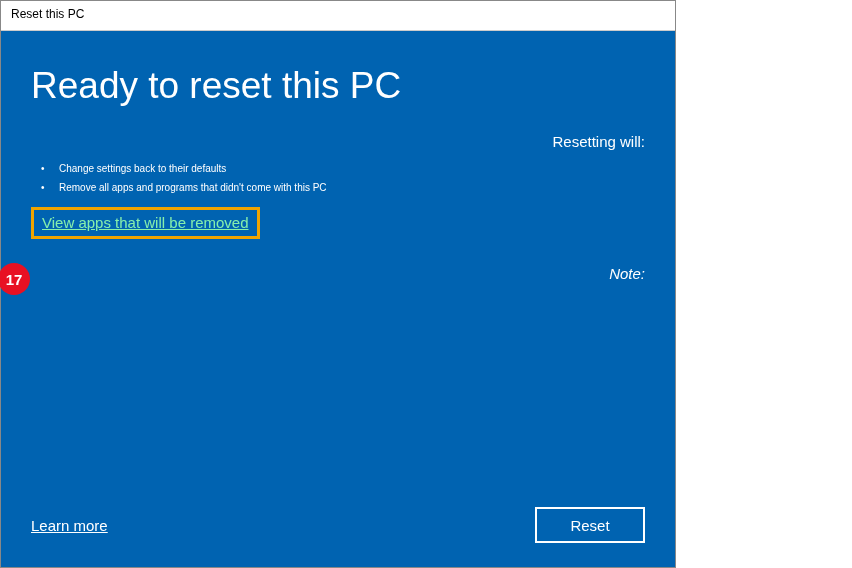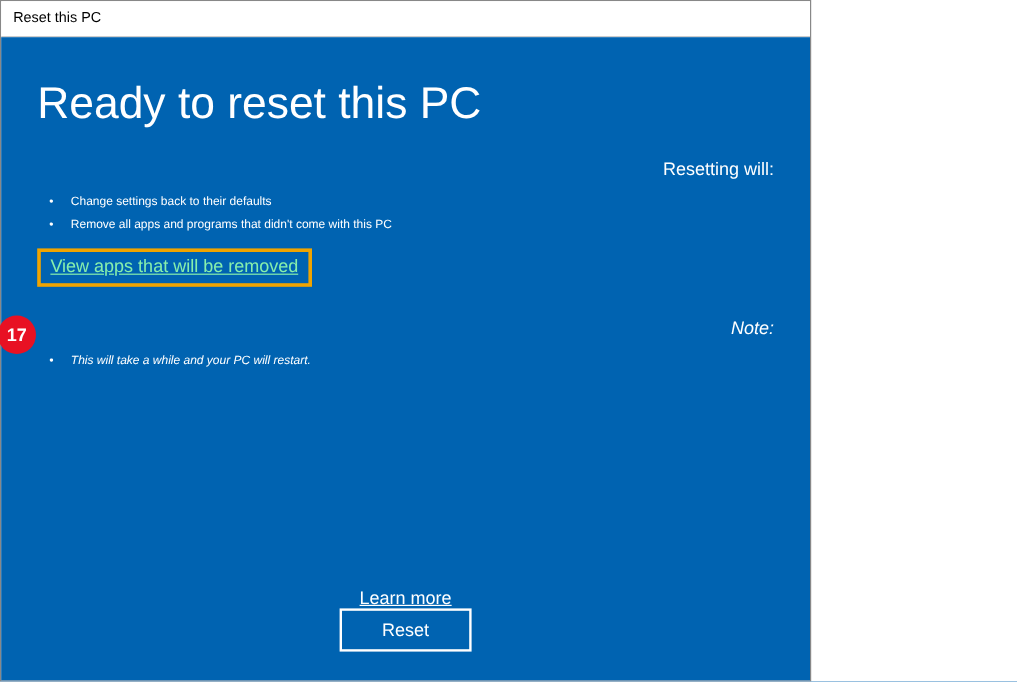--- a/index.html
+++ b/index.html
@@ -81,21 +81,20 @@
       font-style: italic;
     }
     .footer {
       position: absolute;
       bottom: 24px;
       left: 30px;
       right: 30px;
       display: flex;
       align-items: center;
       justify-content: space-between;
-      flex-direction: column;
     }
     .learn-more {
       color: #fff;
       font-size: 15px;
       text-decoration: underline;
       cursor: pointer;
     }
     .buttons {
       display: flex;
       gap: 26px;
@@ -157,23 +156,20 @@
       <li>Change settings back to their defaults</li>
       <li>Remove all apps and programs that didn't come with this PC</li>
     </ul>
 
     <div class="view-apps-wrap">
       <span class="view-apps-link">View apps that will be removed</span>
     </div>
 
     <div class="note-section">
       <div class="section-label">Note:</div>
-      <ul class="bullets">
-        <li>This will take a while and your PC will restart.</li>
-      </ul>
     </div>
 
     <div class="footer">
       <span class="learn-more">Learn more</span>
       <div class="buttons">
         <button class="btn btn-reset">Reset</button>
       </div>
     </div>
 
   </div>

